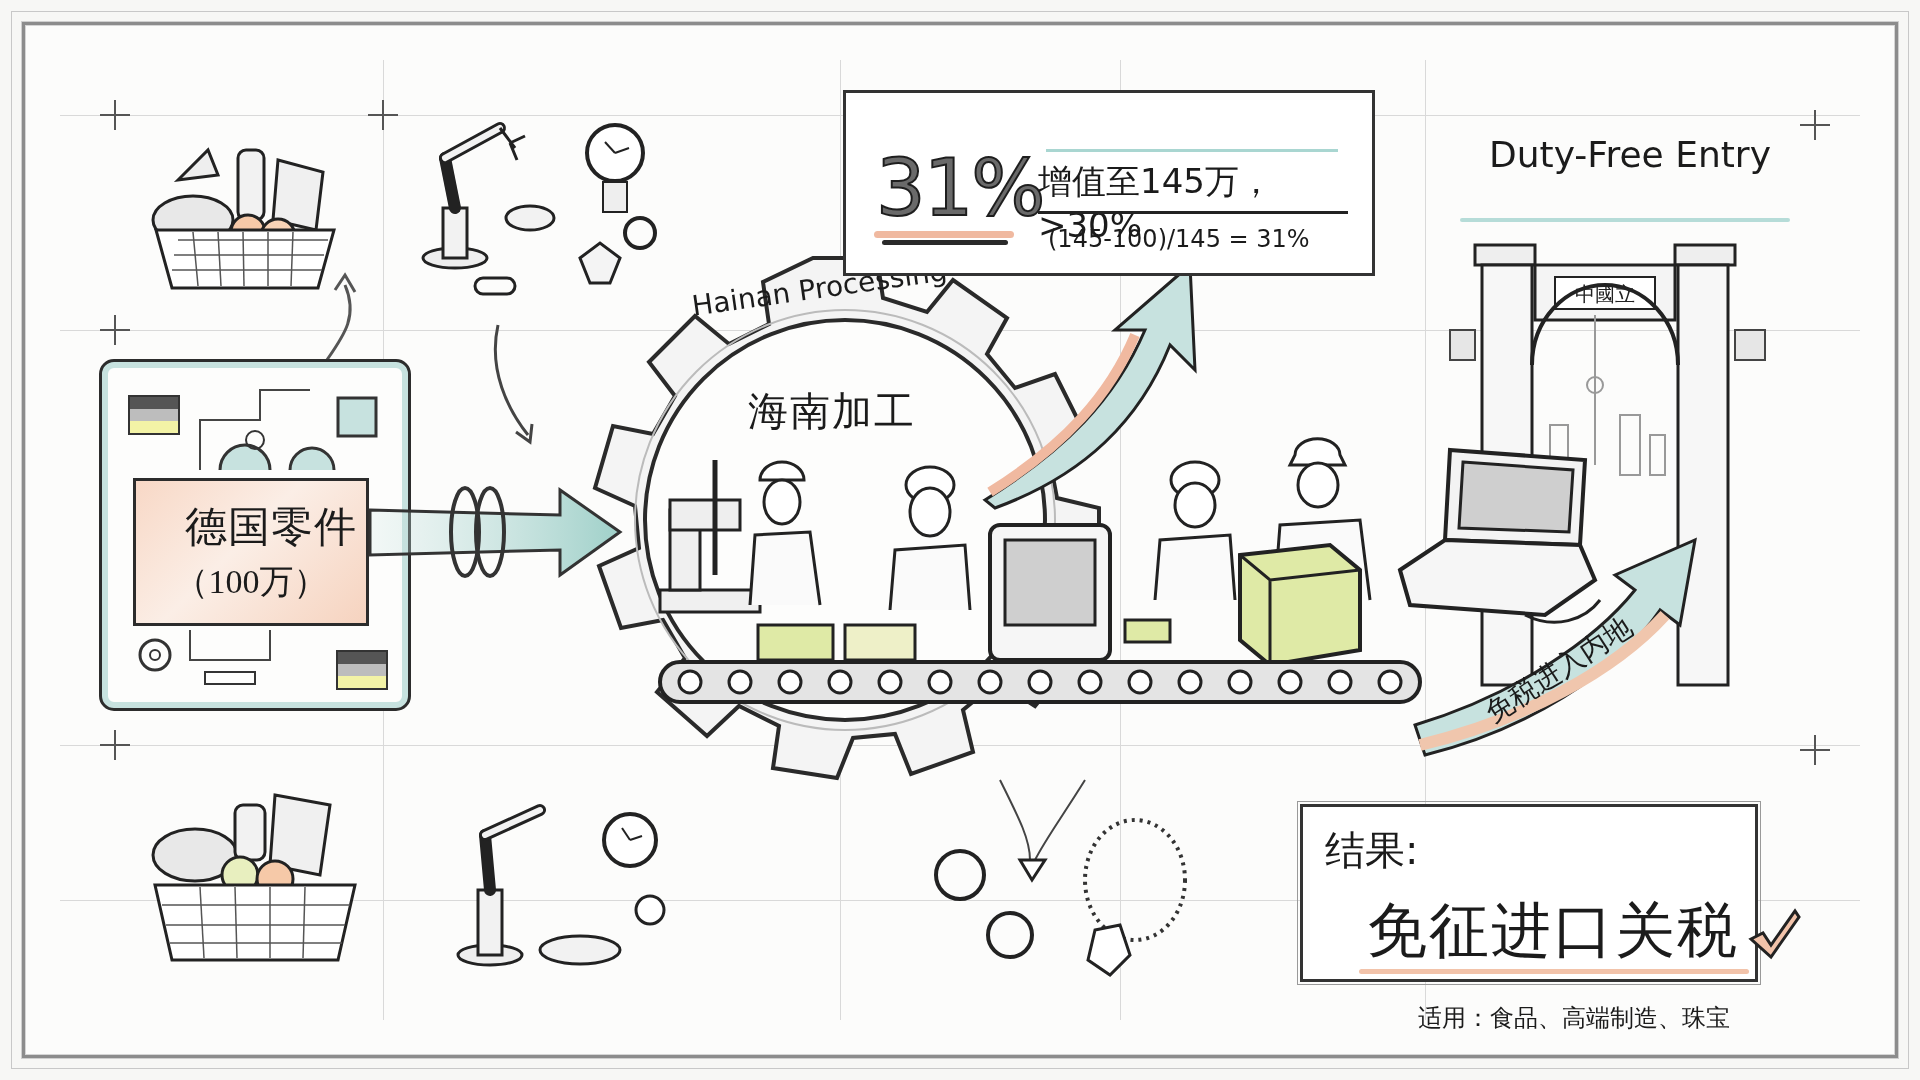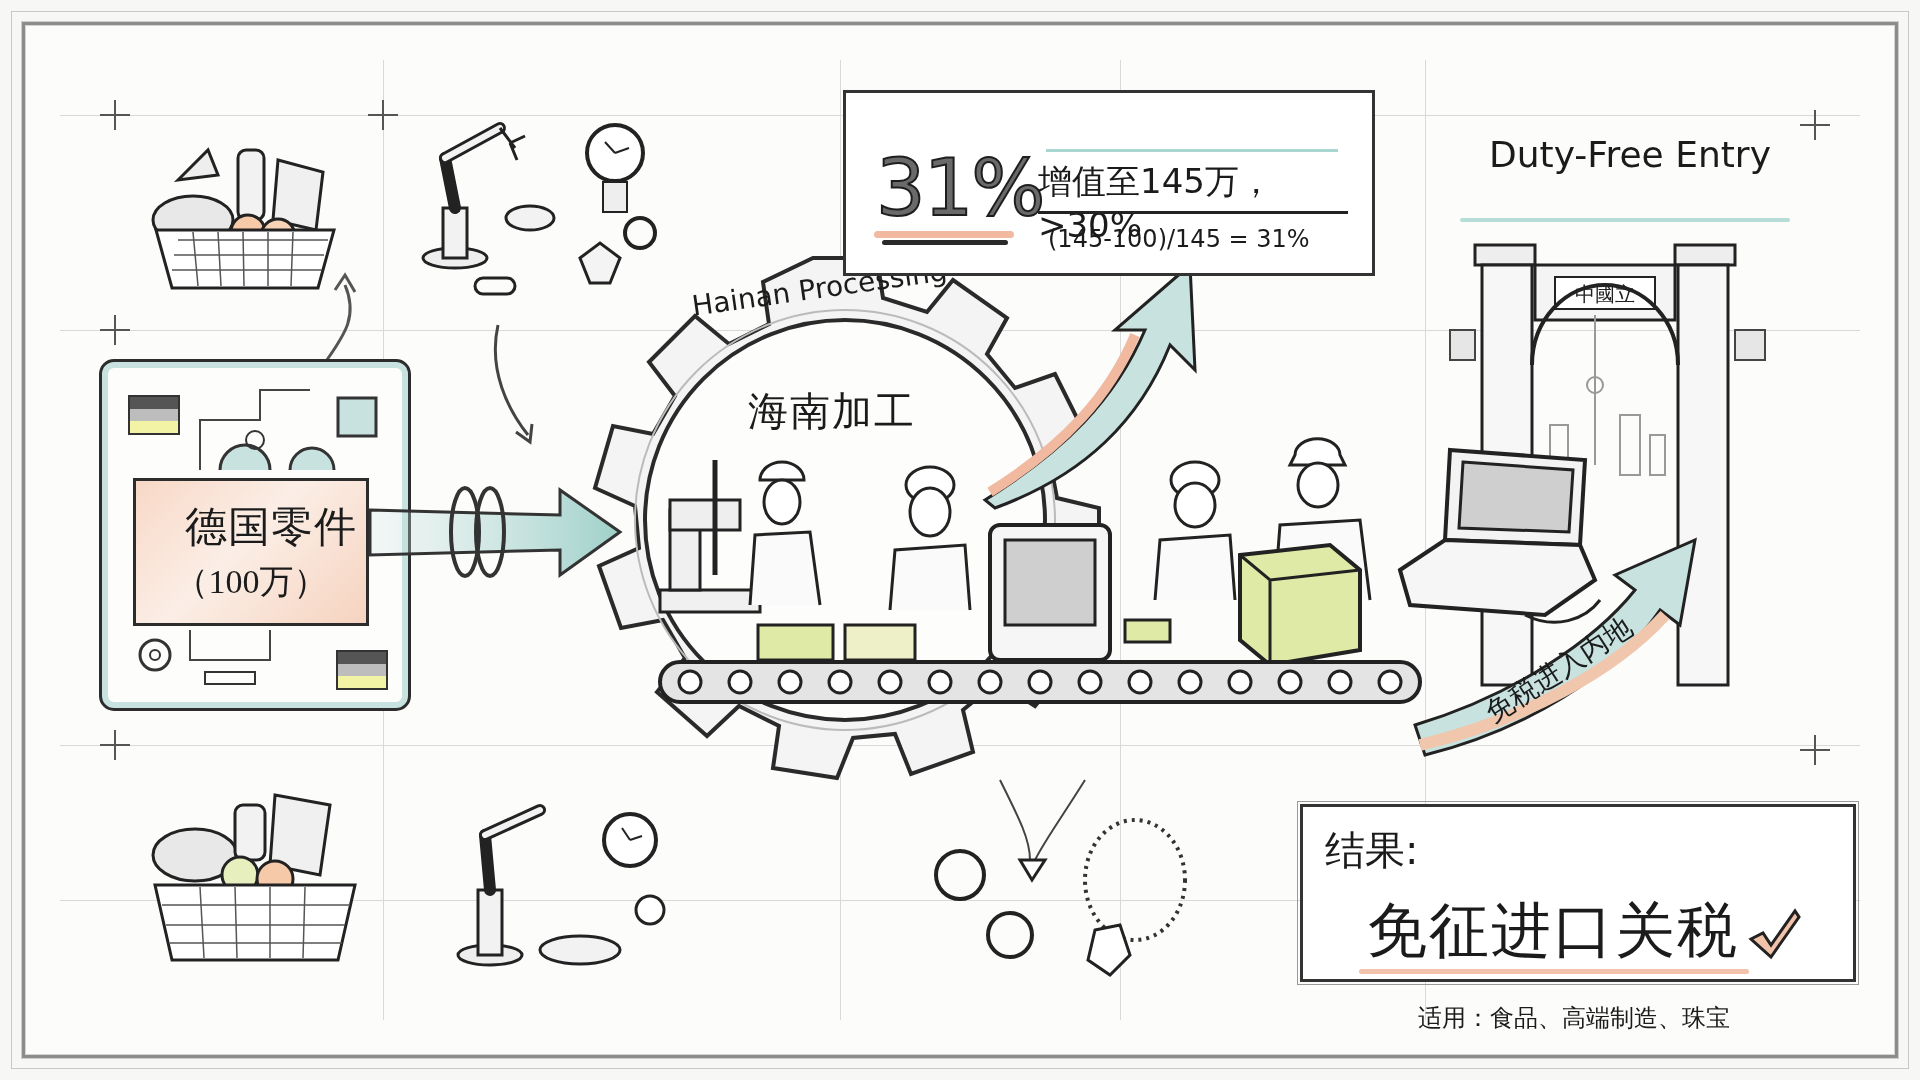--- a/index.html
+++ b/index.html
@@ -53,21 +53,21 @@
   .gear-cn { position: absolute; left: 748px; top: 384px; font-size: 40px; letter-spacing: 2px; }
 
   
   .duty-title { position: absolute; left: 1440px; top: 118px; width: 380px; text-align: center; font-size: 36px; line-height: 48px; margin-top: 13px; }
   .duty-ul { position: absolute; left: 1460px; top: 218px; width: 330px; height: 4px; background: #b6dcd8; border-radius: 2px; }
 
   
   .arrow-label { position: absolute; left: 1478px; top: 700px; font-size: 28px; transform: rotate(-33deg); transform-origin: left top; }
 
   
-  .result-box { position: absolute; left: 1300px; top: 804px; width: 556px; height: 178px; border: 3px solid #333; background: #fff; }
+  .result-box { position: absolute; left: 1300px; top: 804px; width: 458px; height: 178px; border: 3px solid #333; background: #fff; }
   .result-box::before { content: ""; position: absolute; left: -6px; top: -6px; right: -6px; bottom: -6px; border: 1px solid #999; }
   .result-label { position: absolute; left: 22px; top: 16px; font-size: 40px; }
   .result-main { position: absolute; left: 64px; top: 84px; font-size: 60px; letter-spacing: 2px; }
   .result-ul { position: absolute; left: 56px; top: 162px; width: 390px; height: 5px; background: #f2c3aa; border-radius: 3px; }
   .check { position: absolute; left: 444px; top: 98px; width: 56px; height: 56px; }
   .applies { position: absolute; left: 1418px; top: 1002px; font-size: 24px; }
 </style>
 </head>
 <body>
 

